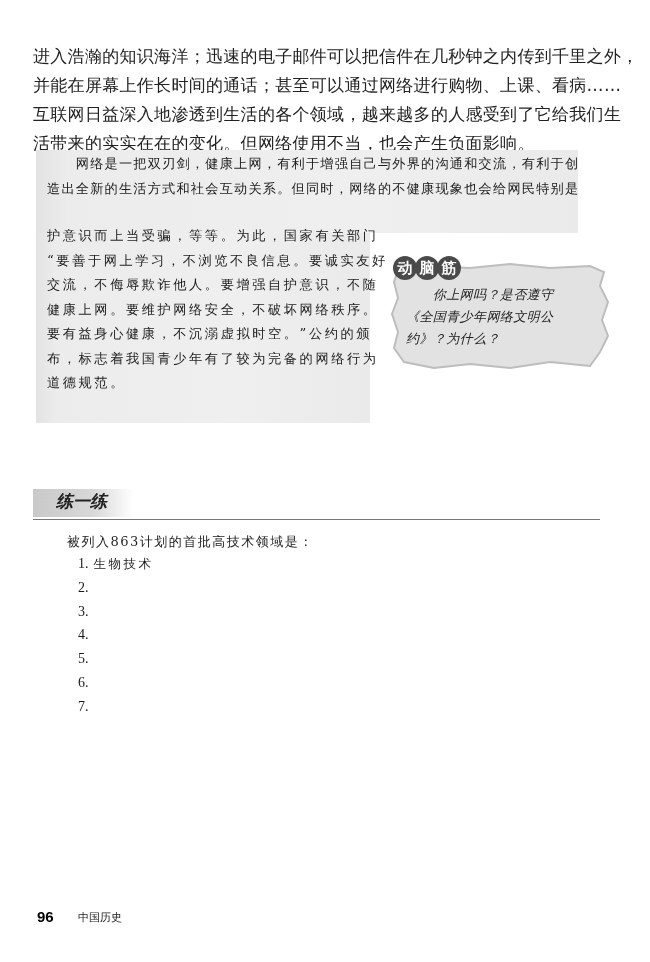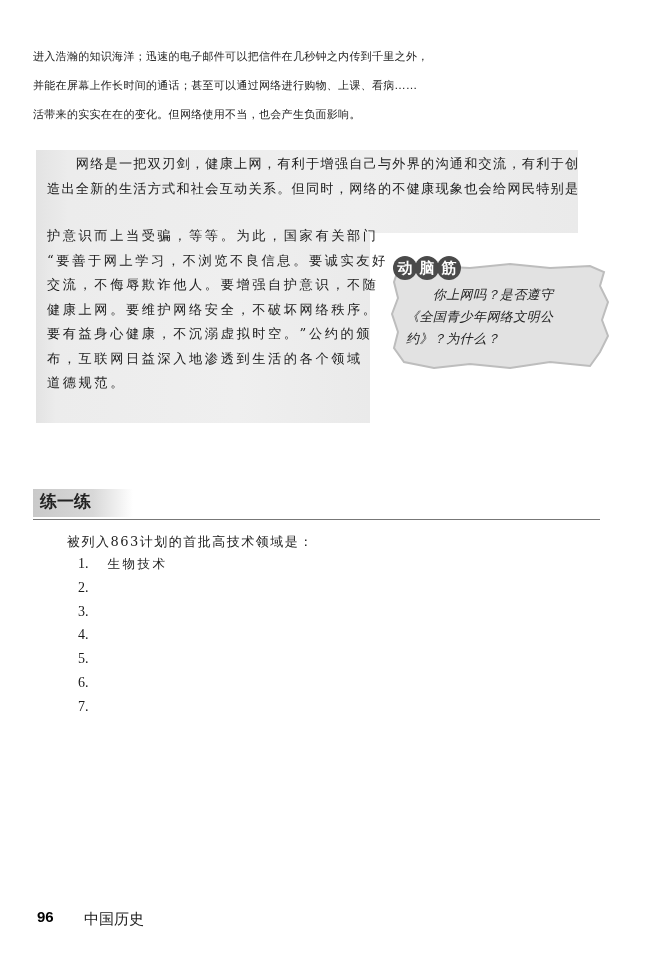--- a/index.html
+++ b/index.html
@@ -2,21 +2,21 @@
 <html><head>
   <meta charset="utf-8">
   <style>
     html, body { margin:0; padding:0; }
     body {
       width:650px; height:962px; background:#ffffff; position:relative; overflow:hidden;
       font-family: "DejaVu Serif", "Liberation Serif", serif; color:#1a1a1a;
     }
     .main-para {
       position:absolute; left:33px; top:42px; width:578px;
-      font-size:11px; line-height:29px; letter-spacing:0.3px;
+      font-size:17px; line-height:29px; letter-spacing:0.3px;
       font-family: "DejaVu Sans", "Liberation Sans", sans-serif; color:#222;
     }
     .main-para div { white-space:nowrap; }
     .reading-box {
       position:absolute; left:36px; top:150px; width:542px; height:270px;
       background:linear-gradient(90deg,#e3e3e3 0%,#ececec 6%,#efefef 60%,#eaeaea 100%);
     }
     .reading-box.lower { left:36px; top:233px; width:334px; height:190px; }
     .read-text {
       position:absolute; font-size:13.2px; line-height:24.5px; color:#1d1d1d;
@@ -39,60 +39,61 @@
       position:absolute; left:16px; top:22px; width:200px;
       font-family:"DejaVu Sans","Liberation Sans",sans-serif; font-style:italic;
       font-size:13px; line-height:22px; color:#222; letter-spacing:0.4px;
     }
     .think-text div { white-space:nowrap; }
     .practice-header {
       position:absolute; left:33px; top:489px; width:100px; height:28px;
       background:linear-gradient(90deg,#c9c9c9 0%,#d8d8d8 60%,rgba(255,255,255,0) 100%);
     }
     .practice-title {
-      position:absolute; left:40px; top:490px; font-size:17px; font-weight:bold; 
+      position:absolute; left:56px; top:490px; font-size:17px; font-weight:bold; font-style:italic;
       font-family:"DejaVu Sans","Liberation Sans",sans-serif; color:#222;
     }
     .practice-rule { position:absolute; left:33px; top:519px; width:567px; height:1px; background:#777; }
     .question {
       position:absolute; left:67px; top:533px; font-size:13px; letter-spacing:1.5px; color:#222;
     }
     .answers { position:absolute; left:78px; top:552px; font-size:13.5px; line-height:23.8px; }
     .answers .ans-row { height:23.8px; white-space:nowrap; }
     .answers .num { font-family:"Liberation Serif","DejaVu Serif",serif; font-size:14px; }
-    .answers .val { margin-left:19px; letter-spacing:2.5px; font-size:12.5px; }
+    .answers .val { margin-left:5px; letter-spacing:2.5px; font-size:12.5px; }
     .footer-page {
       position:absolute; left:37px; top:908px; font-family:"Liberation Sans","DejaVu Sans",sans-serif;
       font-weight:bold; font-size:15px; color:#000000;
     }
-    .footer-book { position:absolute; left:84px; top:910px; font-size:15px; color:#222;text-align:right; }
+    .footer-book { position:absolute; left:78px; top:910px; font-size:11px; color:#222;text-align:right; }
   </style>
 </head>
 <body>
 
 <div class="main-para">
   <div>进入浩瀚的知识海洋；迅速的电子邮件可以把信件在几秒钟之内传到千里之外，</div>
   <div>并能在屏幕上作长时间的通话；甚至可以通过网络进行购物、上课、看病……</div>
+  <div>互联网日益深入地渗透到生活的各个领域，越来越多的人感受到了它给我们生</div>
   <div>活带来的实实在在的变化。但网络使用不当，也会产生负面影响。</div>
 </div>
 
 <div class="reading-box" style="height:83px;"></div>
 <div class="reading-box lower"></div>
 
 <div class="read-text read-top">
   <div>　　网络是一把双刃剑，健康上网，有利于增强自己与外界的沟通和交流，有利于创</div>
   <div>造出全新的生活方式和社会互动关系。但同时，网络的不健康现象也会给网民特别是</div>
 </div>
 <div class="read-text read-bottom" style="top:224px;">
   <div>护意识而上当受骗，等等。为此，国家有关部门</div>
   <div>“要善于网上学习，不浏览不良信息。要诚实友好</div>
   <div>交流，不侮辱欺诈他人。要增强自护意识，不随</div>
   <div>健康上网。要维护网络安全，不破坏网络秩序。</div>
   <div>要有益身心健康，不沉溺虚拟时空。”公约的颁</div>
-  <div>布，互联网日益深入地渗透到生活的各个领域</div>
+  <div>布，标志着我国青少年有了较为完备的网络行为</div>
   <div>道德规范。</div>
 </div>
 
 <div class="think-card">
   <svg class="paper" width="222" height="108" viewBox="0 0 222 108">
     <path d="M8 8 L40 4 L80 6 L120 2 L160 6 L200 4 L214 10 L210 24 L218 40 L212 58 L218 74 L210 90 L200 104 L160 100 L120 106 L80 102 L44 106 L14 100 L4 86 L8 70 L2 52 L8 36 L4 20 Z" fill="#e2e2e2" stroke="#bdbdbd" stroke-width="2"></path>
   </svg>
   <div class="think-badge">
     <div class="badge-circle">动</div>
     <div class="badge-circle">脑</div>

